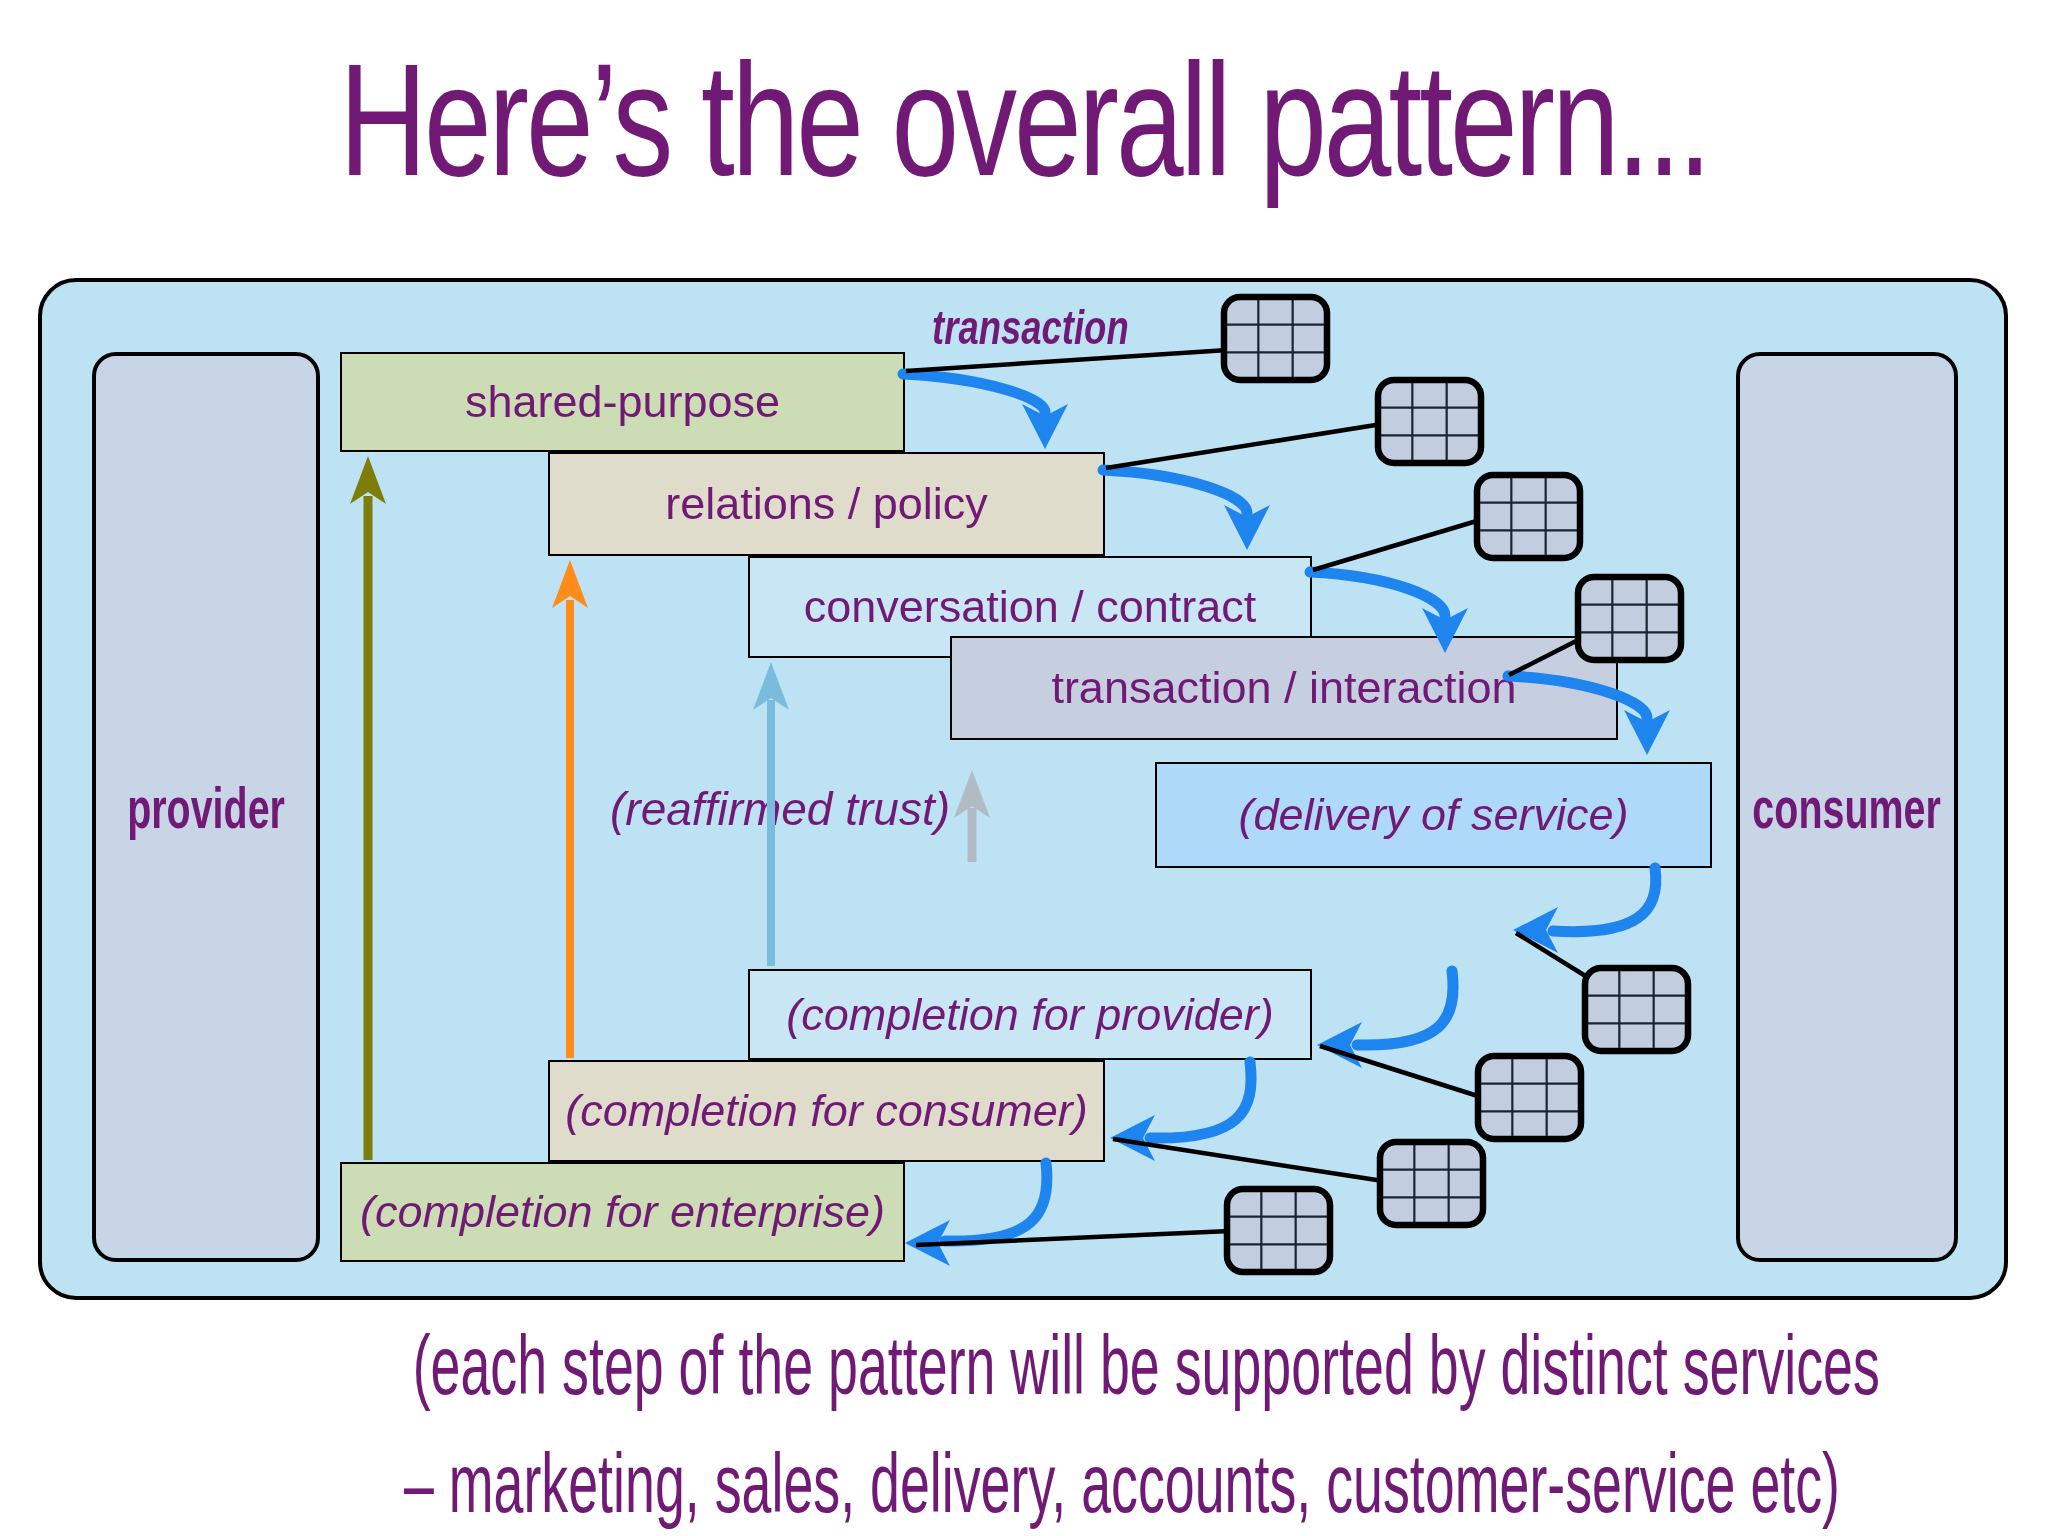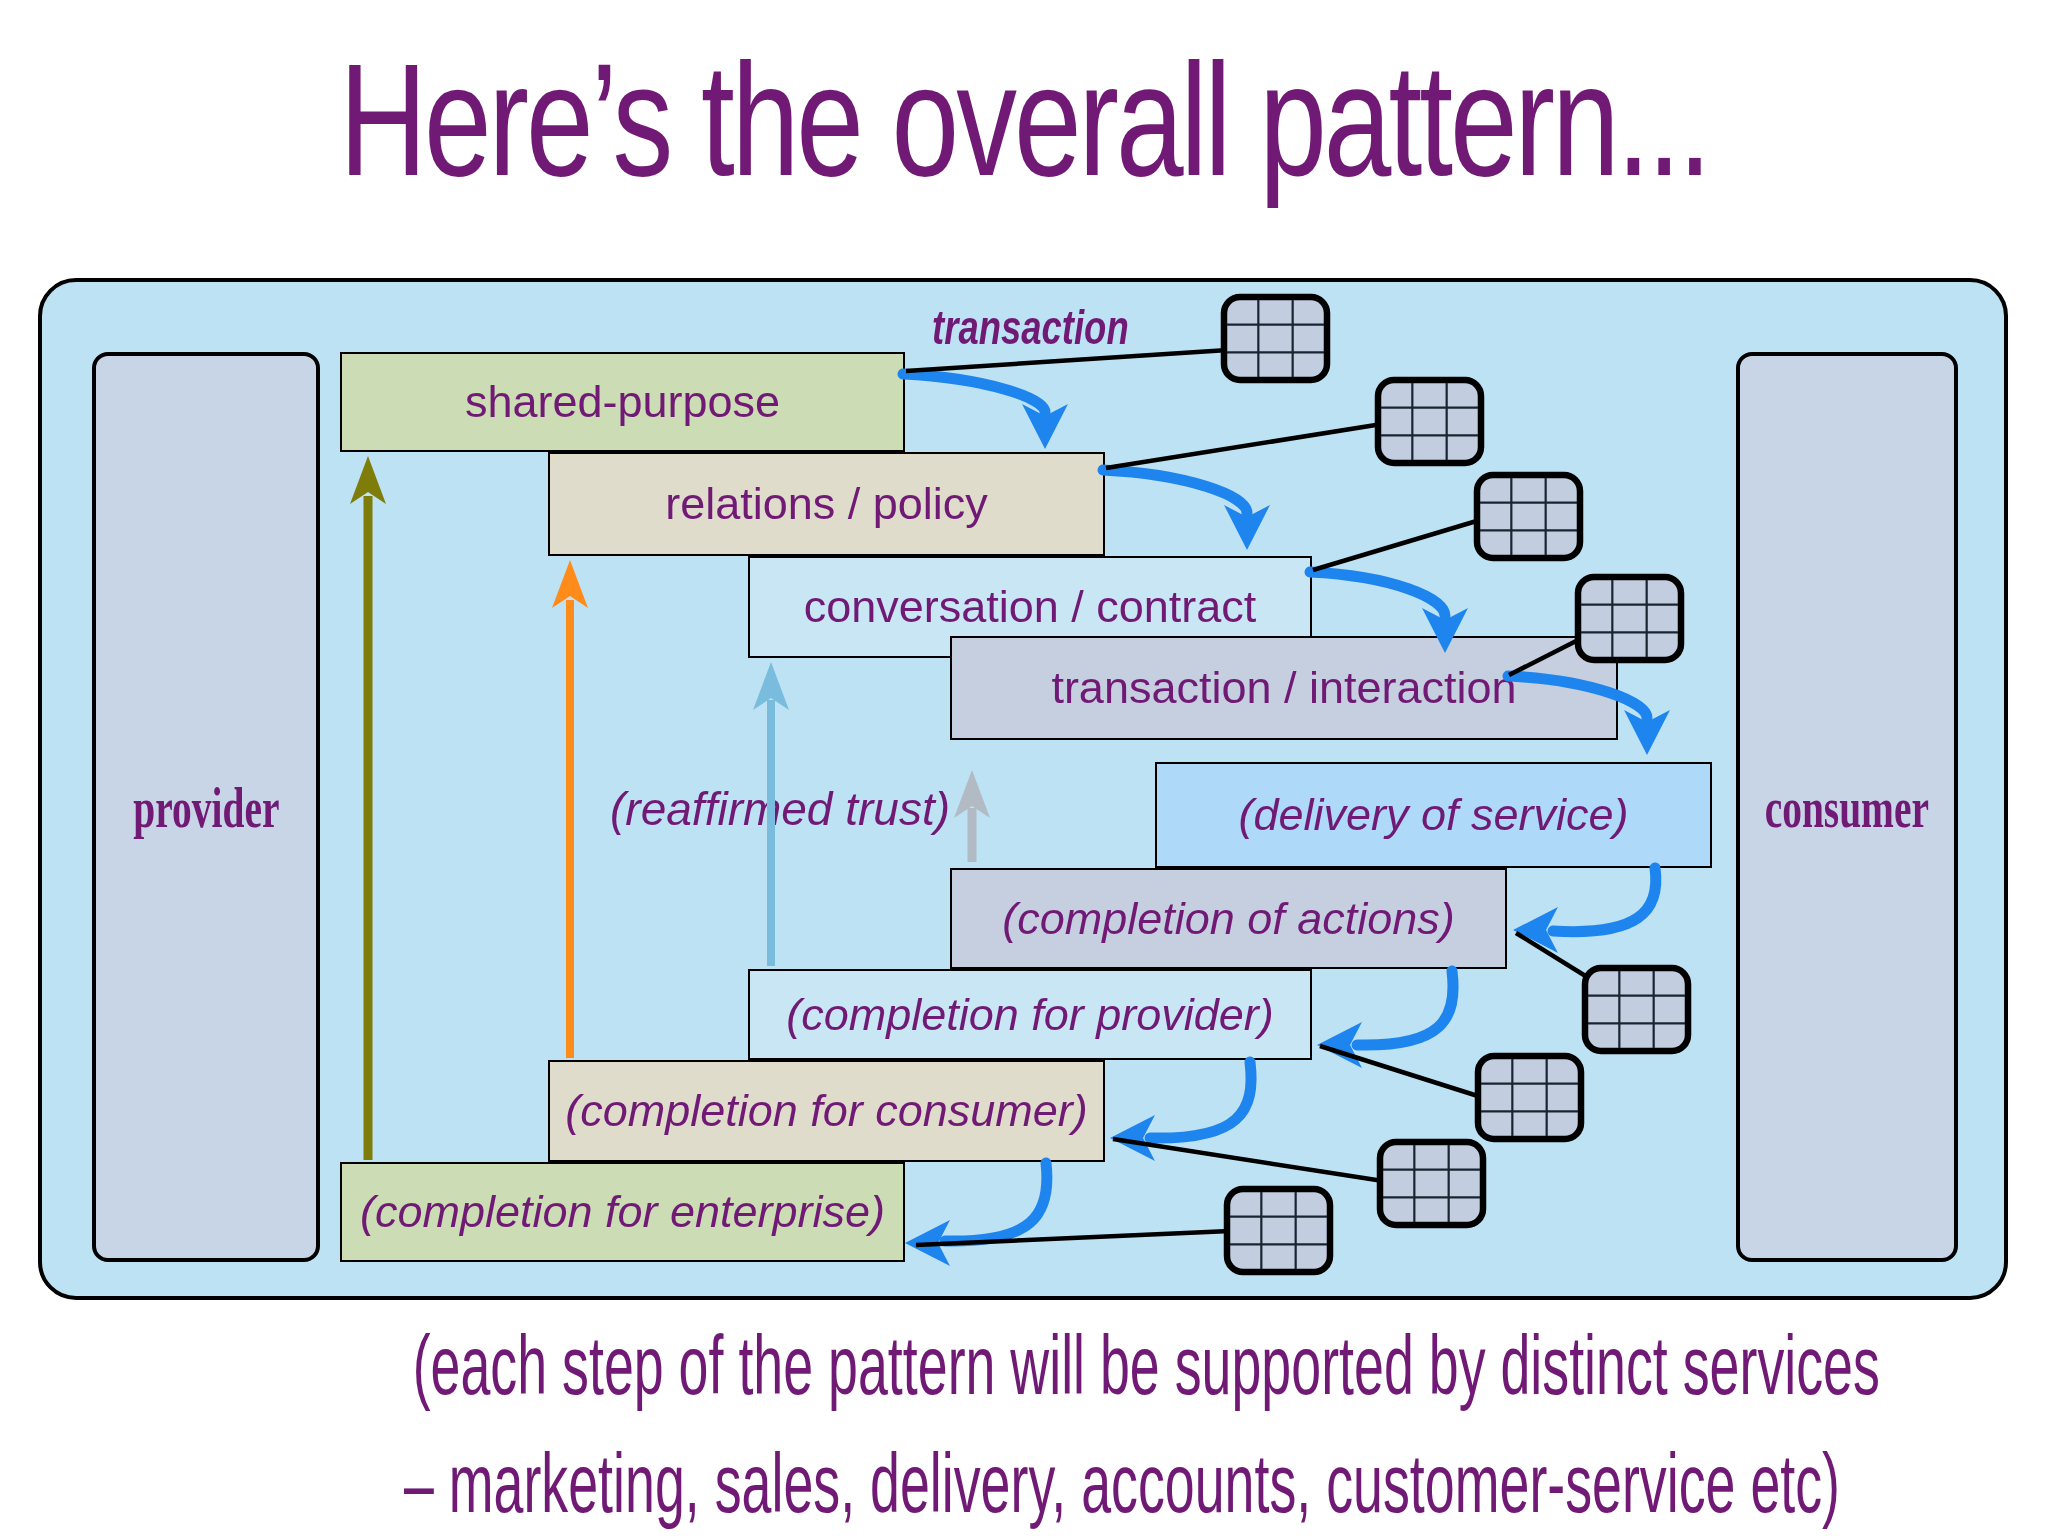--- a/index.html
+++ b/index.html
@@ -9,22 +9,22 @@
   
   .title-wrap{position:absolute;top:28px;left:0;width:100%;text-align:center;}
   .title-wrap span{display:inline-block;white-space:nowrap;font-size:160px;letter-spacing:-4px;
                    transform:scaleX(0.76);transform-origin:center;}
 
   
   .canvas{position:absolute;left:38px;top:278px;width:1970px;height:1022px;
           background:#bde2f4;border:4px solid #000;border-radius:38px;box-sizing:border-box;}
 
   
-  .column{position:absolute;background:#c8d5e7;border:4px solid #000;border-radius:16px;
-          box-sizing:border-box;display:flex;align-items:center;justify-content:center;font-family:Liberation Serif, serif;}
+  .column{position:absolute;background:#c8d5e7;border:4px solid #000;border-radius:24px;
+          box-sizing:border-box;display:flex;align-items:center;justify-content:center;}
   .col-provider{left:92px;top:352px;width:228px;height:910px;}
   .col-consumer{left:1736px;top:352px;width:222px;height:910px;}
   .column span{display:inline-block;white-space:nowrap;font-weight:bold;font-size:58px;
                transform:scaleX(0.68);transform-origin:center;}
 
   
   .step{position:absolute;border:2px solid #000000;box-sizing:border-box;
         display:flex;align-items:center;justify-content:center;font-size:45px;}
   .s1{left:340px;top:352px;width:565px;height:100px;}
   .s2{left:548px;top:452px;width:557px;height:104px;}
@@ -77,23 +77,20 @@
     </div>
   <div class="step s3" style="background: rgb(200, 230, 244); font-style: normal;">
     <span>conversation / contract</span>
     </div>
   <div class="step s4" style="background: rgb(197, 207, 223); font-style: normal;">
     <span>transaction / interaction</span>
     </div>
   <div class="step s5" style="background: rgb(174, 217, 248); font-style: italic;">
     <span>(delivery of service)</span>
     </div>
-  <div class="step s6" style="background: rgb(197, 207, 223); font-style: italic;">
-    <span>(completion of actions)</span>
-    </div>
   <div class="step s7" style="background: rgb(200, 230, 244); font-style: italic;">
     <span>(completion for provider)</span>
     </div>
   <div class="step s8" style="background: rgb(223, 220, 204); font-style: italic;">
     <span>(completion for consumer)</span>
     </div>
   <div class="step s9" style="background: rgb(204, 220, 180); font-style: italic;">
     <span>(completion for enterprise)</span>
     </div>
 

